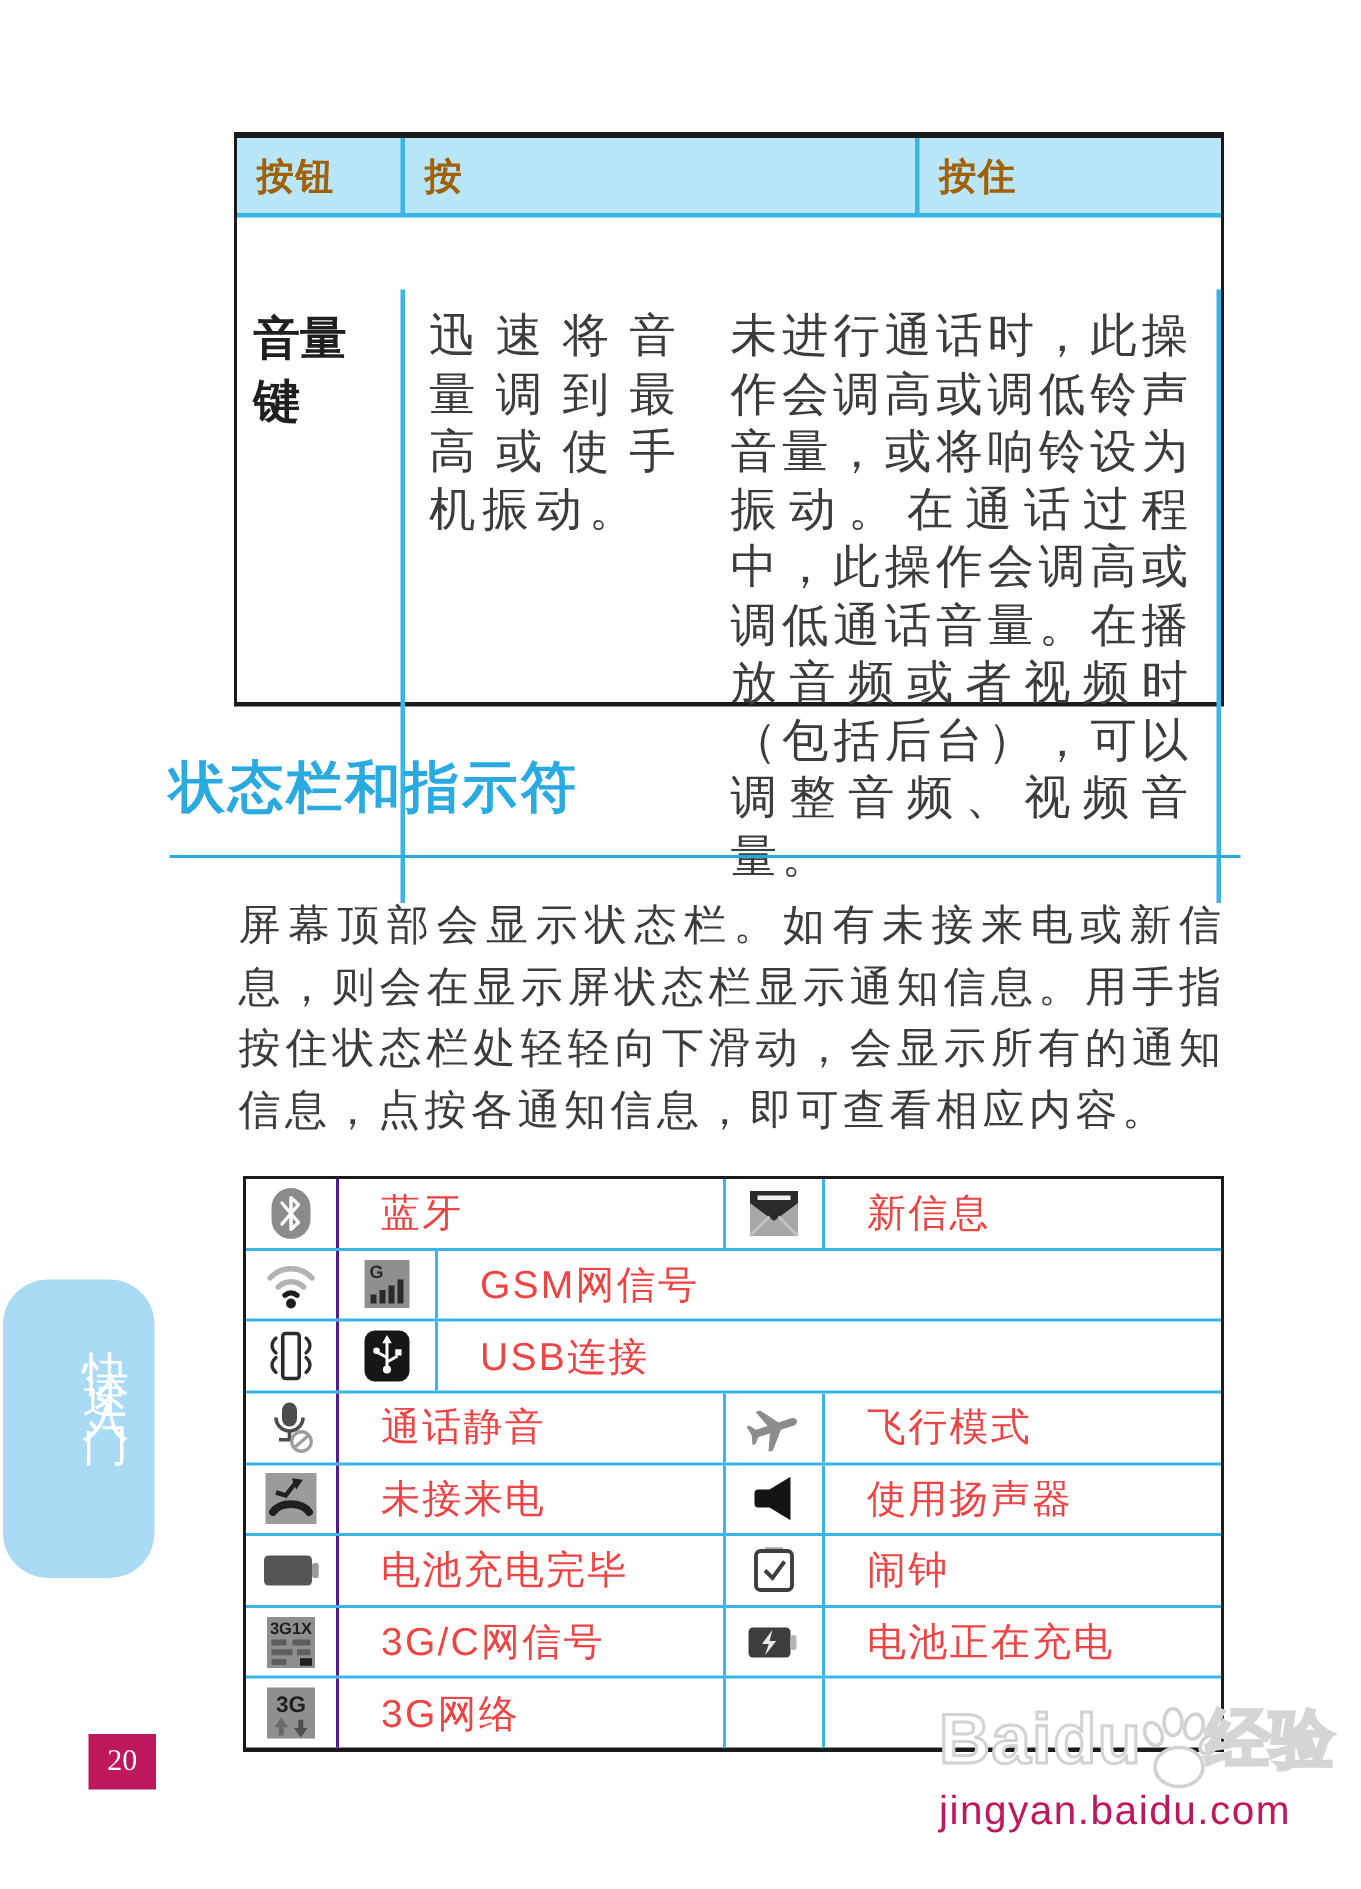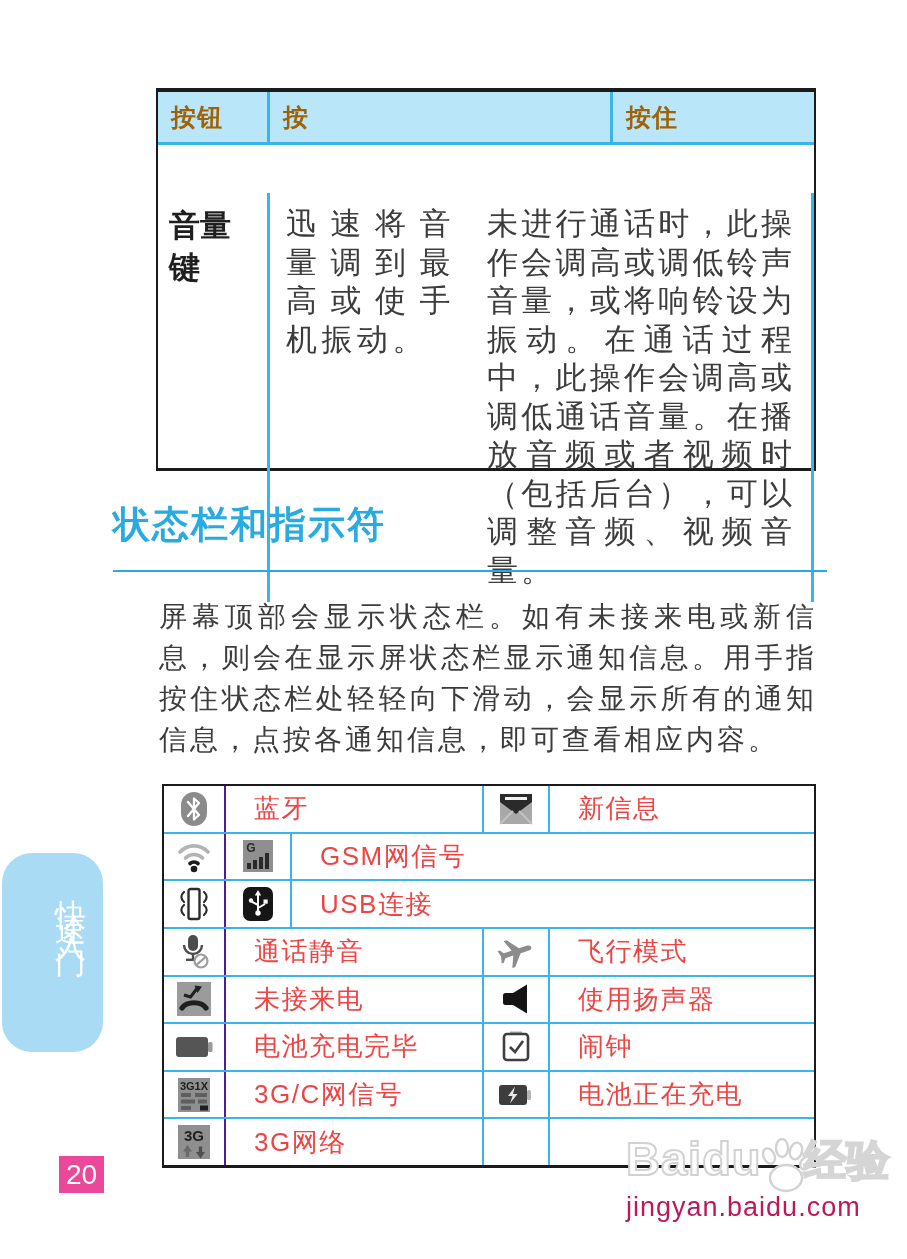--- a/index.html
+++ b/index.html
@@ -44,22 +44,22 @@
   .ilabel{box-sizing:border-box;display:flex;align-items:center;padding-left:28px;
           font-size:26px;color:#ef4444;letter-spacing:1.5px;}
 
   
   .side-tab{position:absolute;left:2px;top:853px;width:101px;height:199px;background:#a9dcf4;
             border-radius:30px;}
   .side-tab-label{position:absolute;left:47px;top:22px;writing-mode:vertical-rl;color:#ffffff;
                   font-size:31px;letter-spacing:15px;}
 
   
-  .page-badge{position:absolute;left:59px;top:1156px;width:45px;height:37px;background:#ec4899;
-              color:#ffffff;font-size:28px;display:flex;align-items:center;justify-content:center;}
+  .page-badge{position:absolute;left:59px;top:1156px;width:45px;height:37px;background:#be185d;
+              color:#ffffff;font-size:20px;display:flex;align-items:center;justify-content:center;font-family:Liberation Serif, serif;}
 
   
   .watermark{position:absolute;left:626px;top:1122px;width:270px;text-align:left;}
   .wm-line1{display:flex;align-items:flex-end;height:66px;}
   .wm-brand{font-size:47px;font-weight:bold;color:#ffffff;-webkit-text-stroke:2px #d2d2d2;
             letter-spacing:1px;line-height:58px;text-align:center;}
   .wm-suffix{font-size:43px;font-weight:bold;color:#ffffff;-webkit-text-stroke:2px #d5d5d5;
              margin-left:4px;line-height:56px;}
   .wm-paw{margin:0 -14px -6px -6px;}
   .wm-url{font-size:27px;color:#be185d;letter-spacing:1px;margin-top:4px;}

